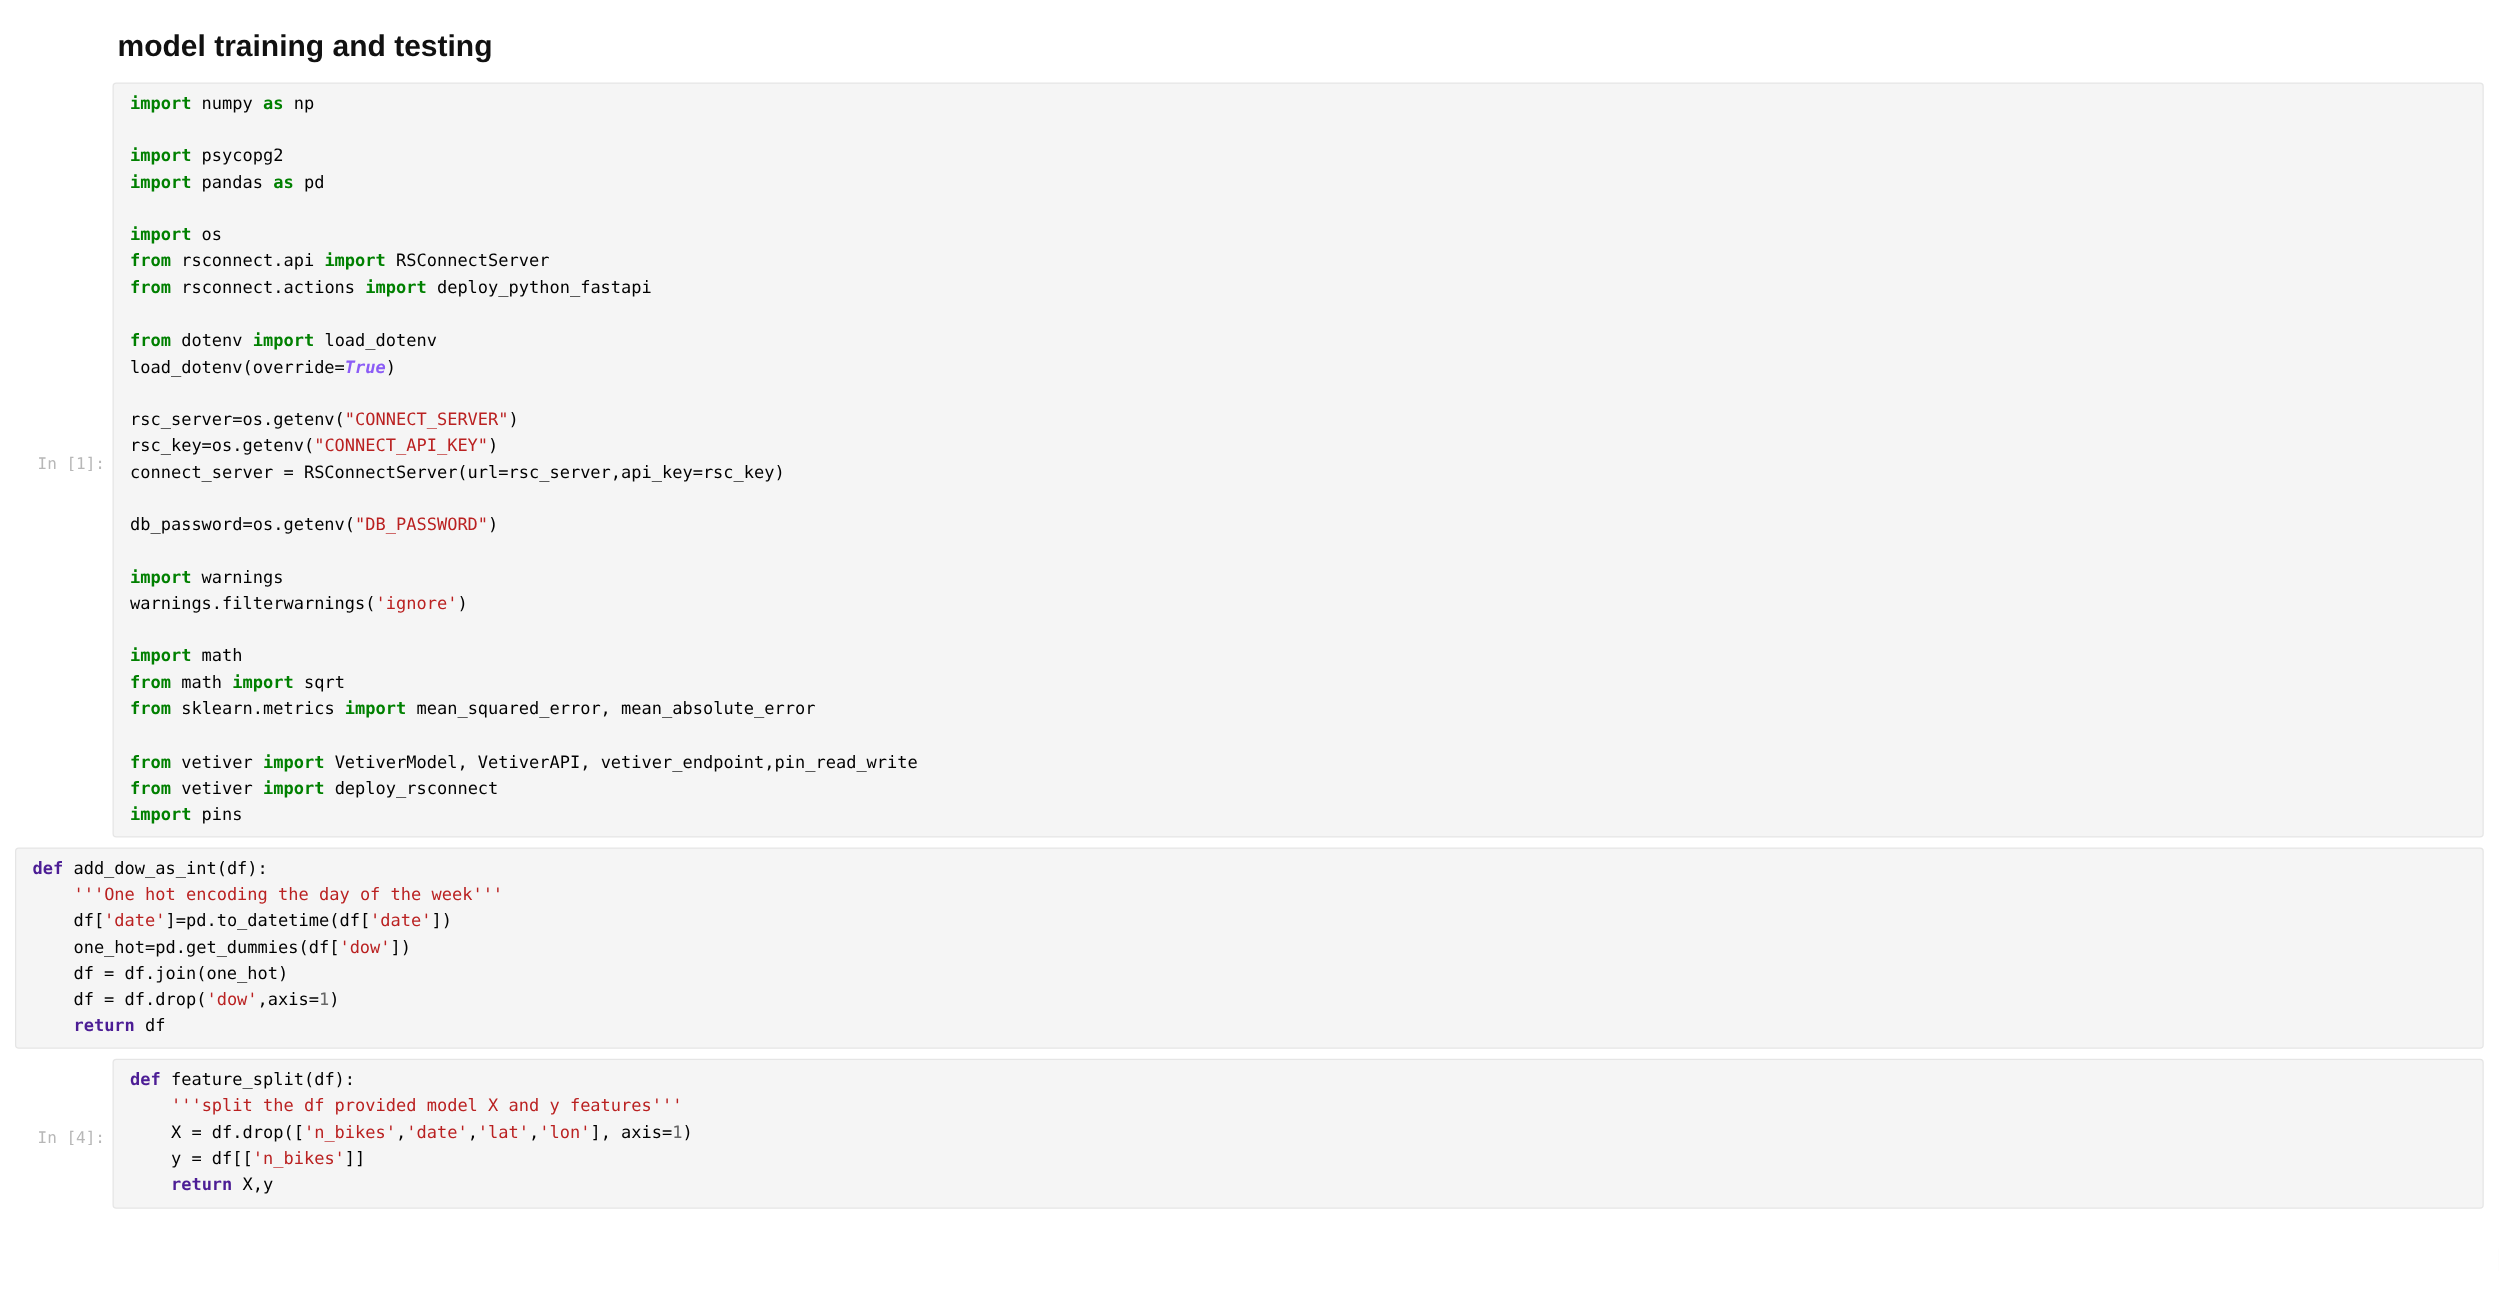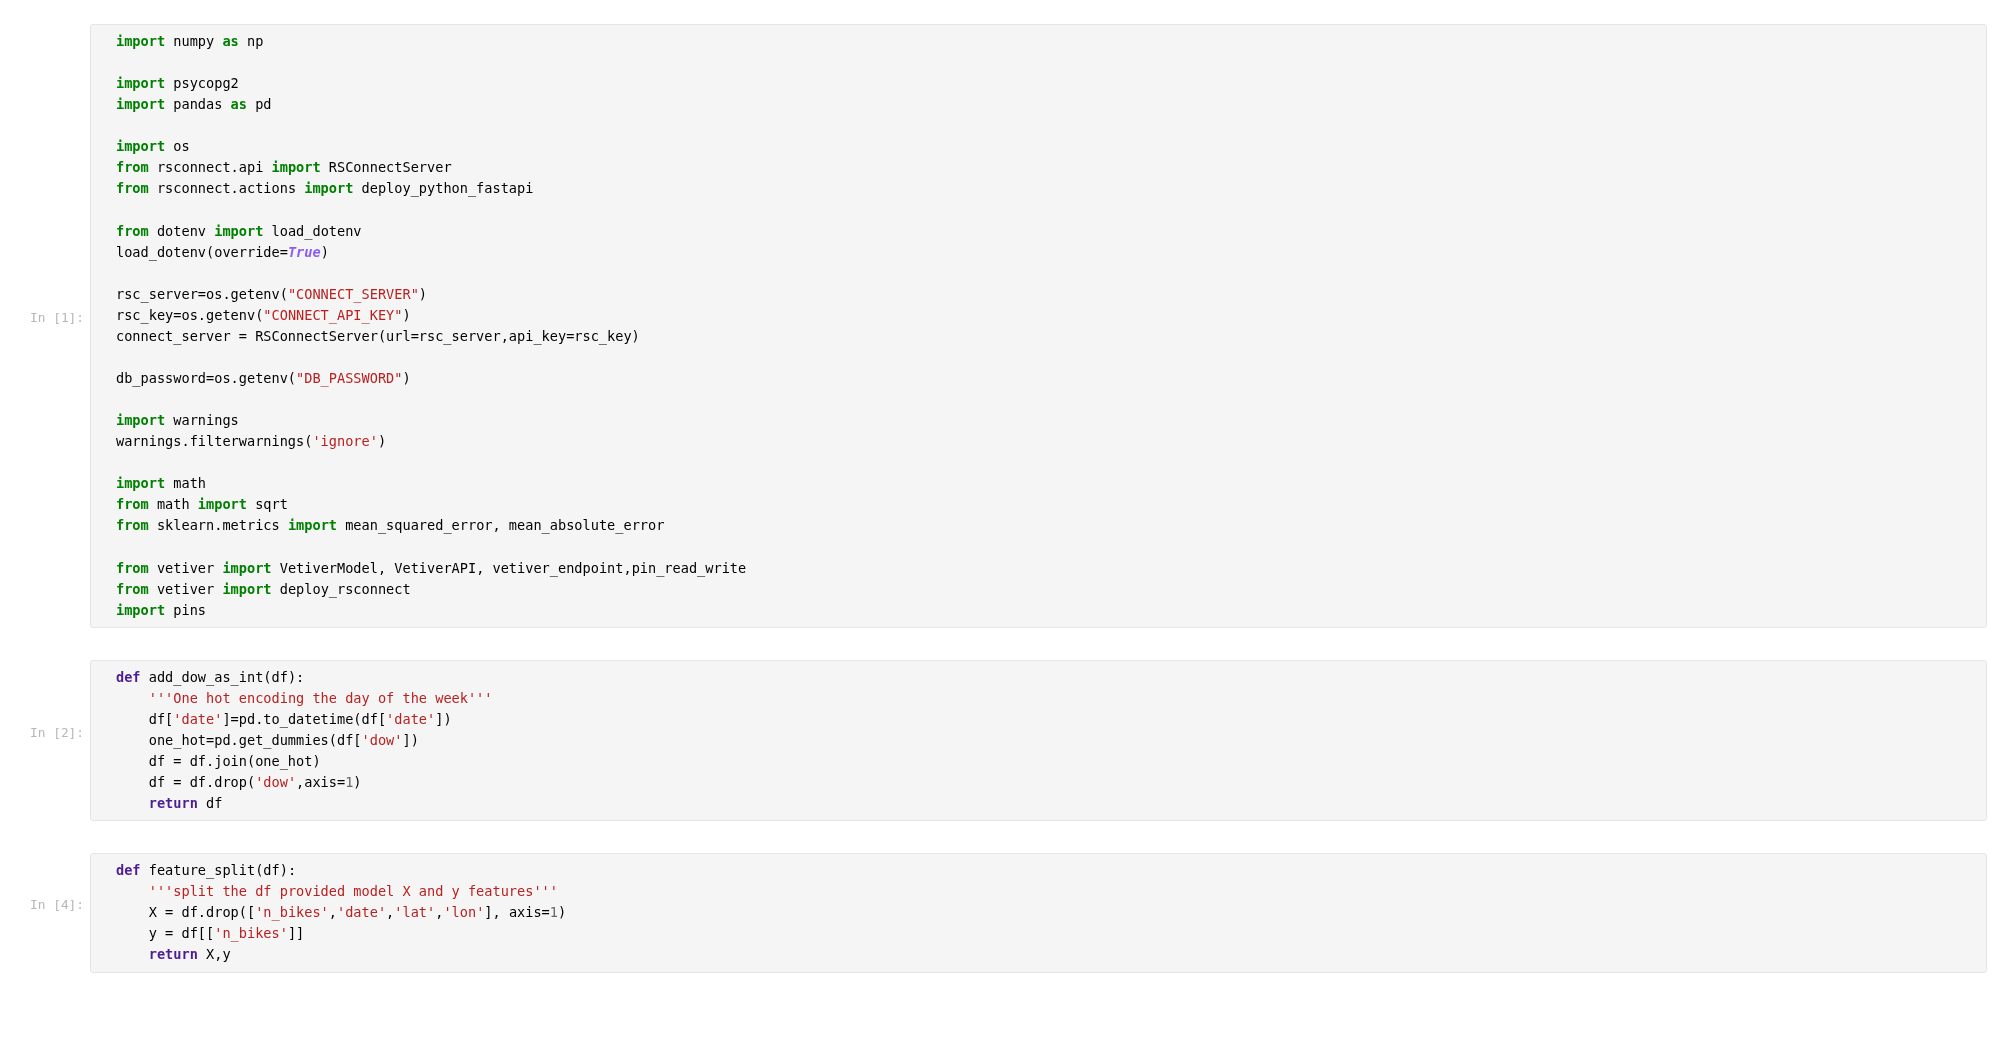--- a/index.html
+++ b/index.html
@@ -37,43 +37,45 @@
     color: #303F9F;
     line-height: 1.5;
   }
   .prompt.in { color: #303F9F; }
   .prompt .dim { color:#b7b7b7; }
   .input_area {
     flex: 1;
     background: #f5f5f5;
     border: 1px solid #e5e5e5;
     border-radius: 3px;
-    padding: 6px 25px;
+    padding: 6px 13px;
     overflow-x: auto;
-    margin-top: 24px;
   }
   pre.code {
     margin: 0;
     white-space: pre;
     font-family: "SFMono-Regular","Menlo","DejaVu Sans Mono","Consolas",monospace;
     font-size: 13.6px;
     line-height: 1.55;
     color: #000;
   }
   .k  { color: #4c1d95; font-weight: 700; }   
   .kn { color: #008000; font-weight: 700; }                     
   .bp { color: #8b5cf6; font-weight: 700; font-style: italic; }   
   .s  { color: #BA2121; }                     
   .mi { color: #666666; }                        
 </style>
 </head>
 <body>
 
 <div class="notebook">
 
+  <div class="text_cell_render">
+    <h2>model training and testing</h2>
+  </div>
 
   <div class="cell">
     <div class="prompt in">
       <span class="dim">In [1]:</span>
     </div>
     <div class="input_area">
       <pre class="code" id="code-1"><span class="kn">import</span> numpy <span class="kn">as</span> np
 
 <span class="kn">import</span> psycopg2
 <span class="kn">import</span> pandas <span class="kn">as</span> pd
@@ -98,23 +100,20 @@
 <span class="kn">from</span> math <span class="kn">import</span> sqrt
 <span class="kn">from</span> sklearn.metrics <span class="kn">import</span> mean_squared_error, mean_absolute_error
 
 <span class="kn">from</span> vetiver <span class="kn">import</span> VetiverModel, VetiverAPI, vetiver_endpoint,pin_read_write
 <span class="kn">from</span> vetiver <span class="kn">import</span> deploy_rsconnect
 <span class="kn">import</span> pins</pre>
     </div>
   </div>
 
   <div class="cell">
-    <div class="prompt in">
-      <span class="dim">In [2]:</span>
-    </div>
     <div class="input_area">
       <pre class="code" id="code-2"><span class="k">def</span> add_dow_as_int(df):
     <span class="s">'''One hot encoding the day of the week'''</span>
     df[<span class="s">'date'</span>]=pd.to_datetime(df[<span class="s">'date'</span>])
     one_hot=pd.get_dummies(df[<span class="s">'dow'</span>])
     df = df.join(one_hot)
     df = df.drop(<span class="s">'dow'</span>,axis=<span class="mi">1</span>)
     <span class="k">return</span> df</pre>
     </div>
   </div>

